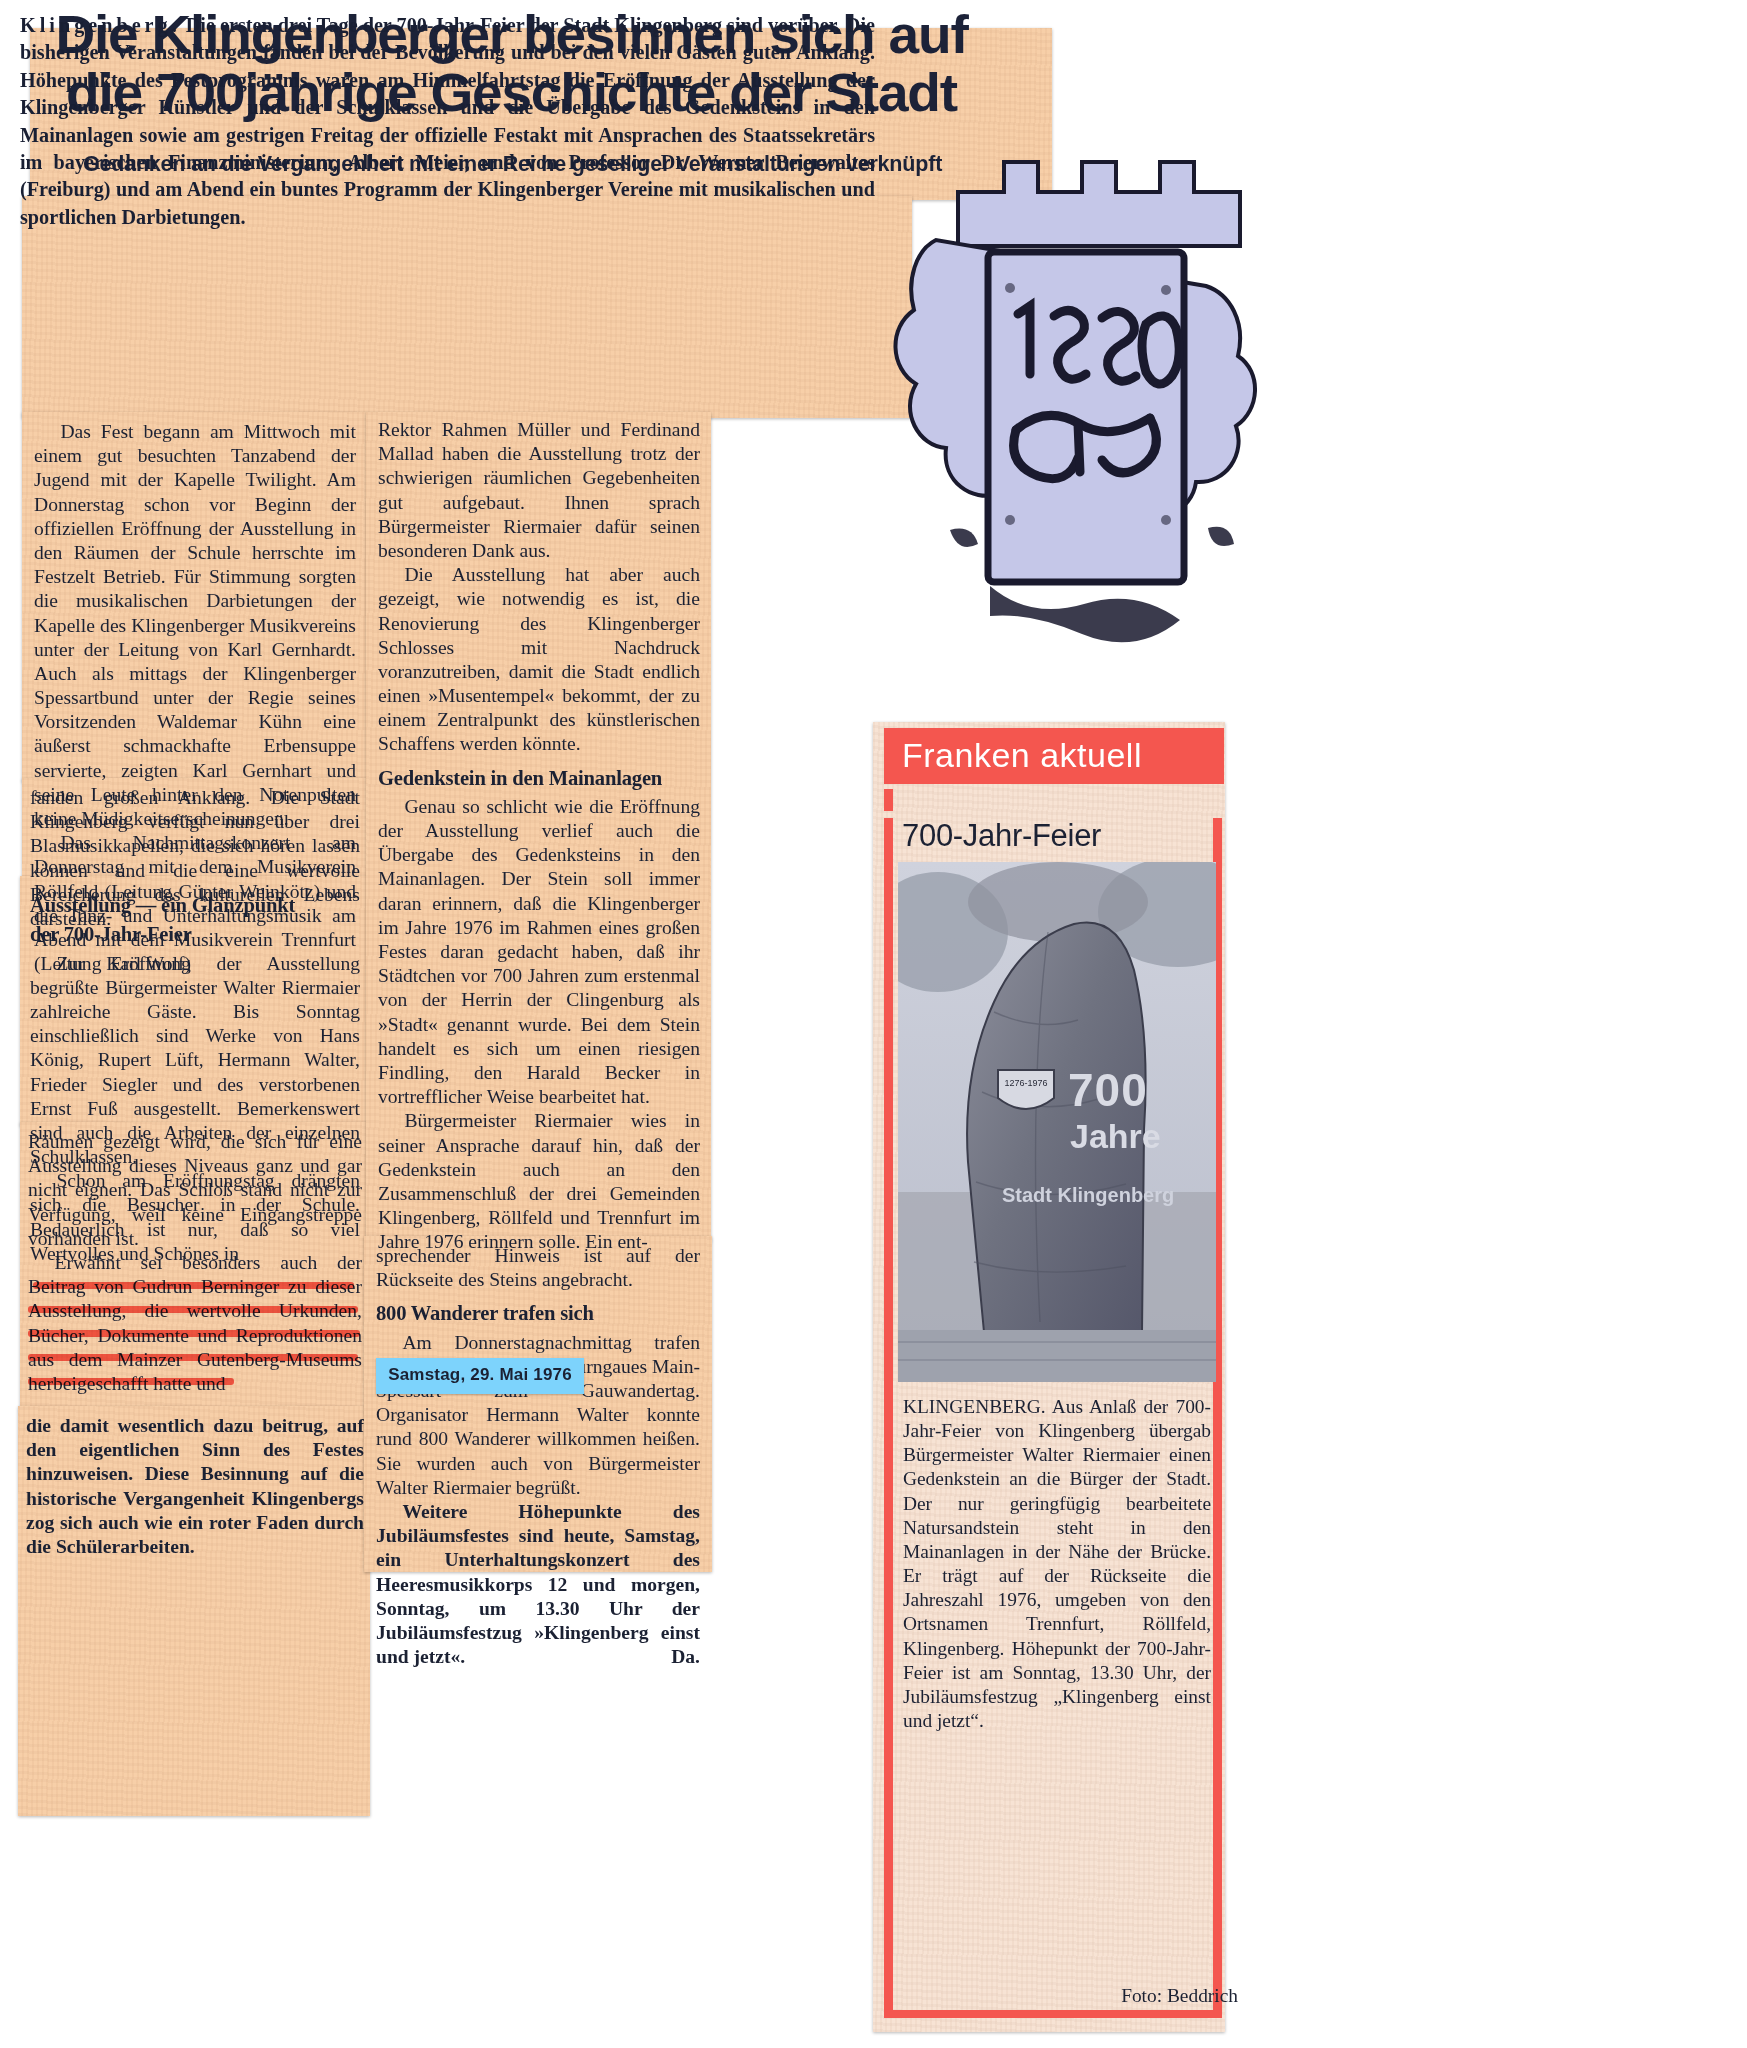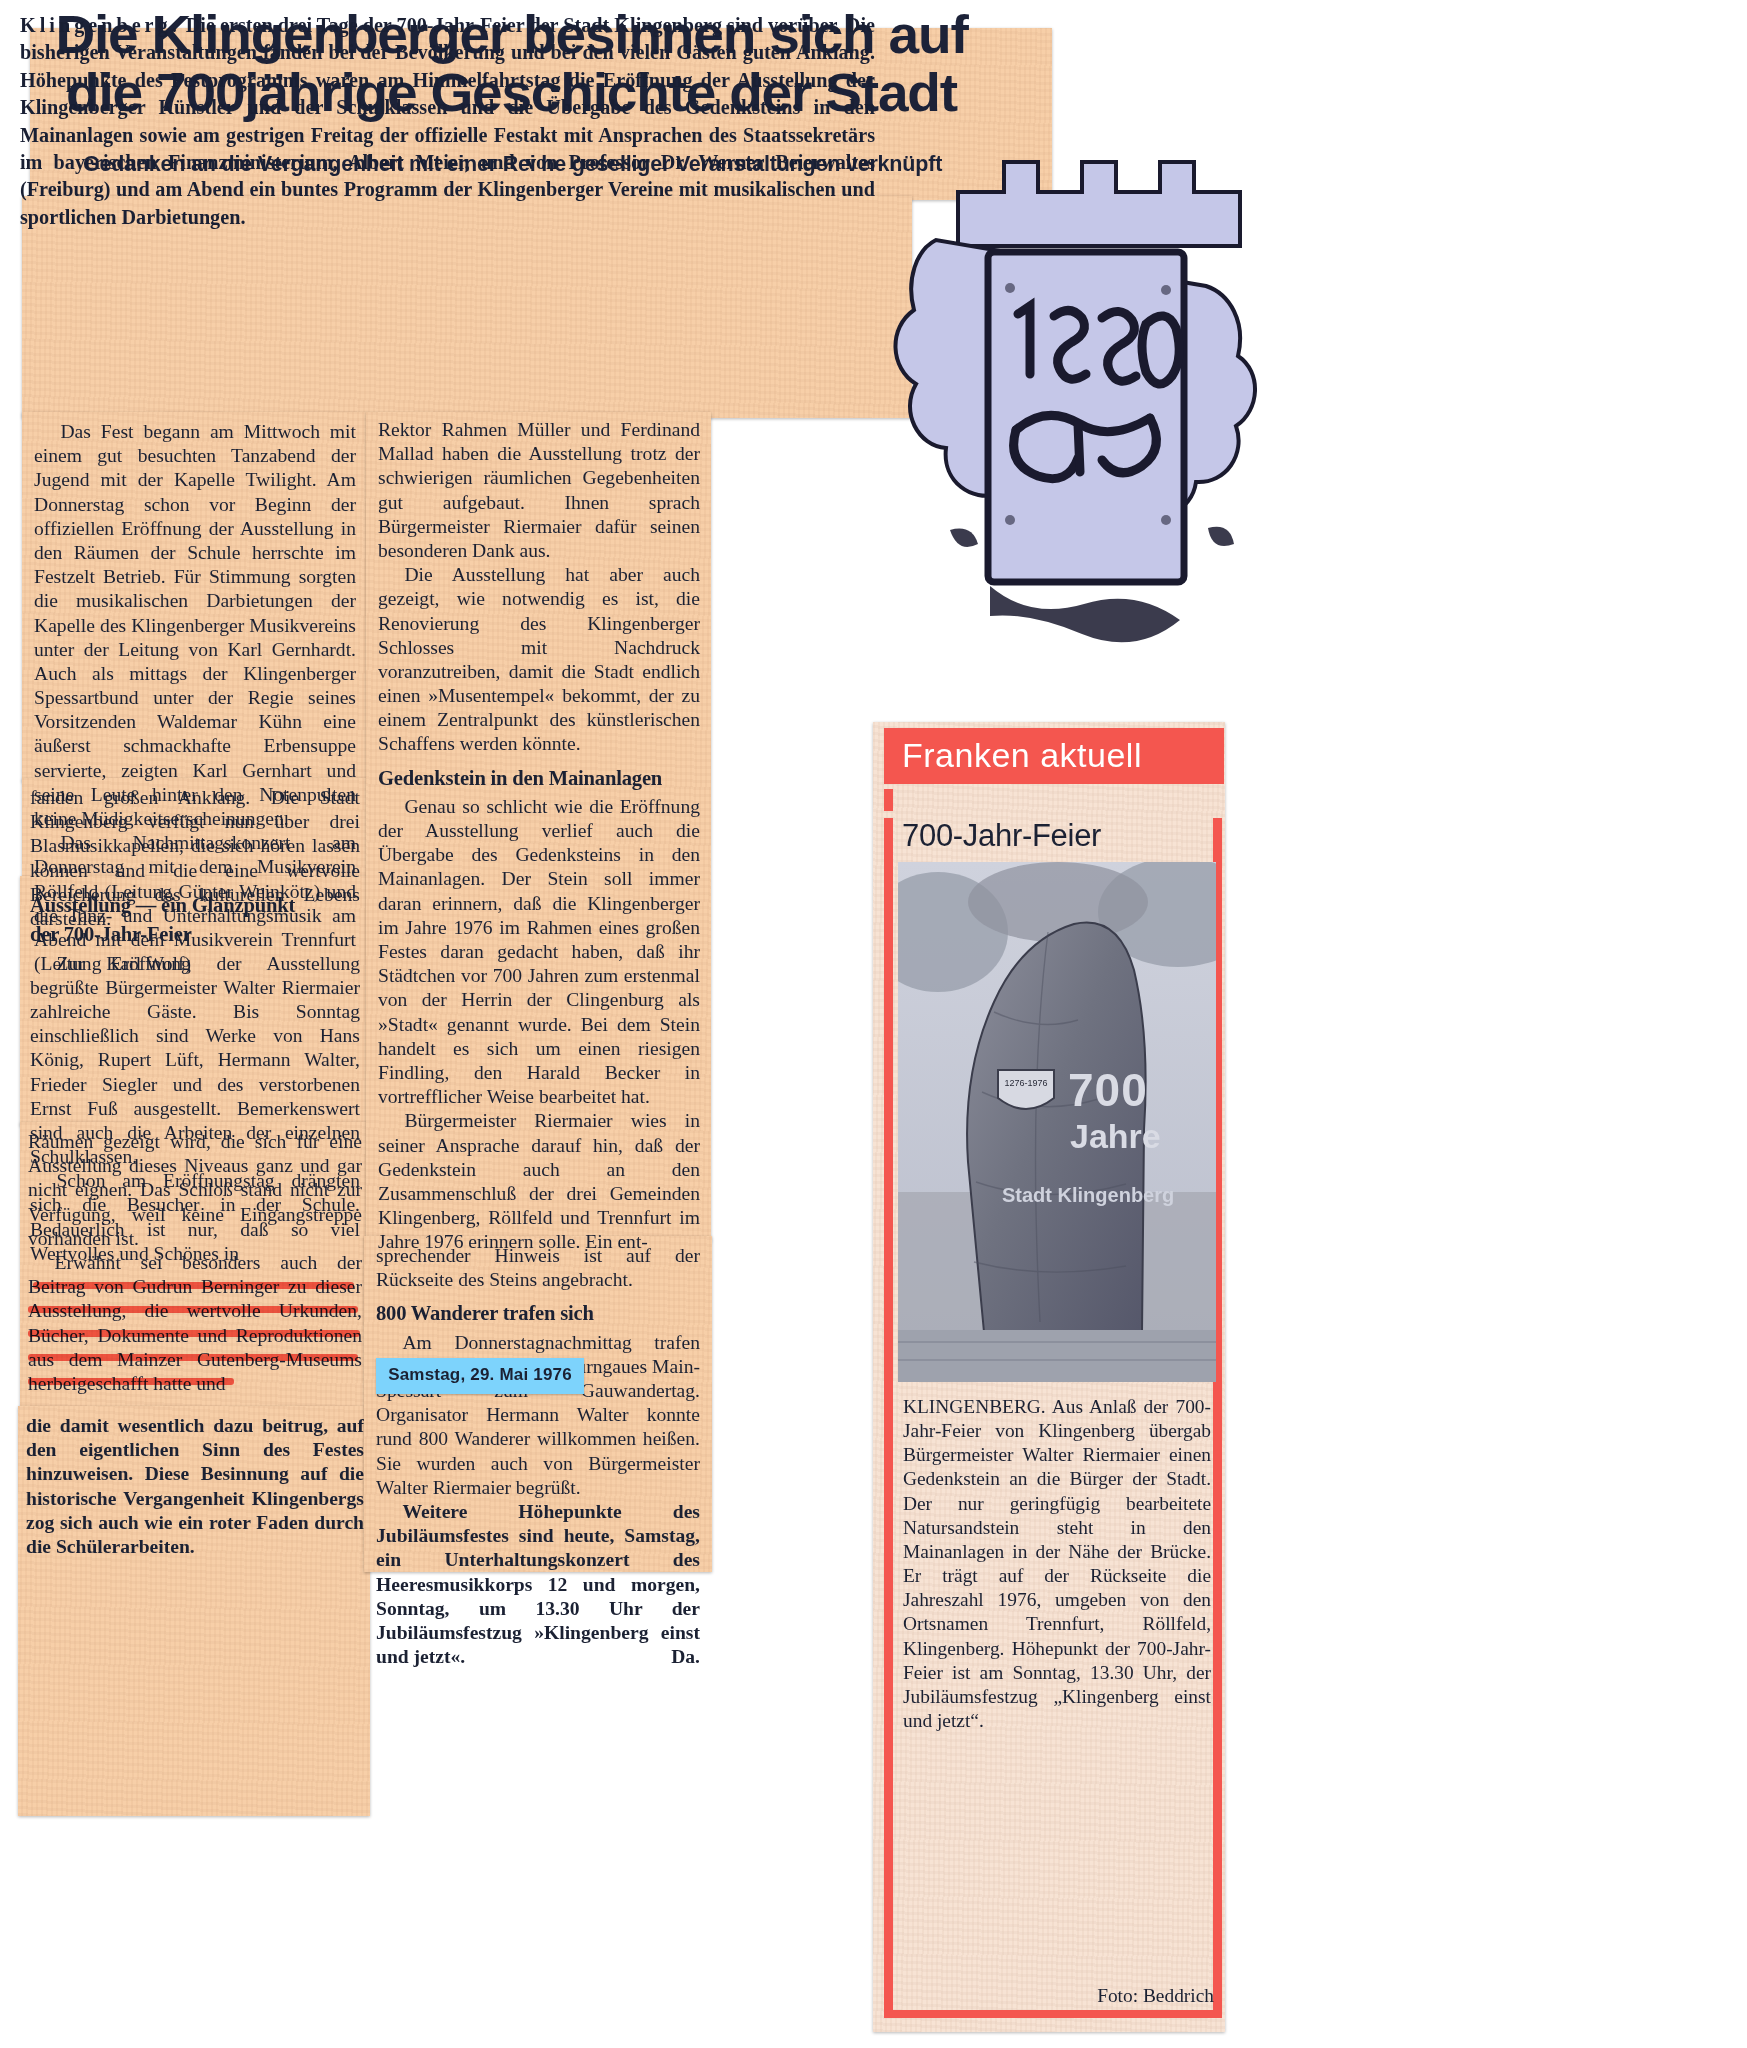--- a/index.html
+++ b/index.html
@@ -128,21 +128,21 @@
   #photo{position:absolute;left:898px;top:862px;width:318px;height:520px;overflow:hidden;}
   #photo svg{display:block;width:100%;height:100%;}
 
   #rBody{
     position:absolute;left:900px;top:1392px;width:314px;
     font-family:"Liberation Serif", serif;
     font-size:19.4px;line-height:1.245;color:#1b2133;text-align:justify;
   }
   #rBody p{margin:3px;text-indent:0;}
   #rFoto{
-    position:absolute;left:900px;top:1985px;width:314px;text-align:right;
+    position:absolute;left:924px;top:1985px;width:314px;text-align:right;
     font-family:"Liberation Serif", serif;font-size:19.4px;color:#1b2133;
   }
 </style>
 </head>
 <body>
 
 <div class="page">
 
   <div class="paper" id="masthead">
     <div class="grain"></div>

